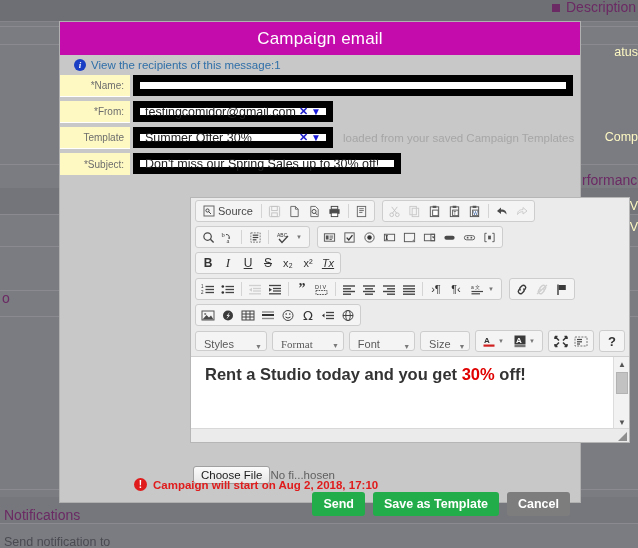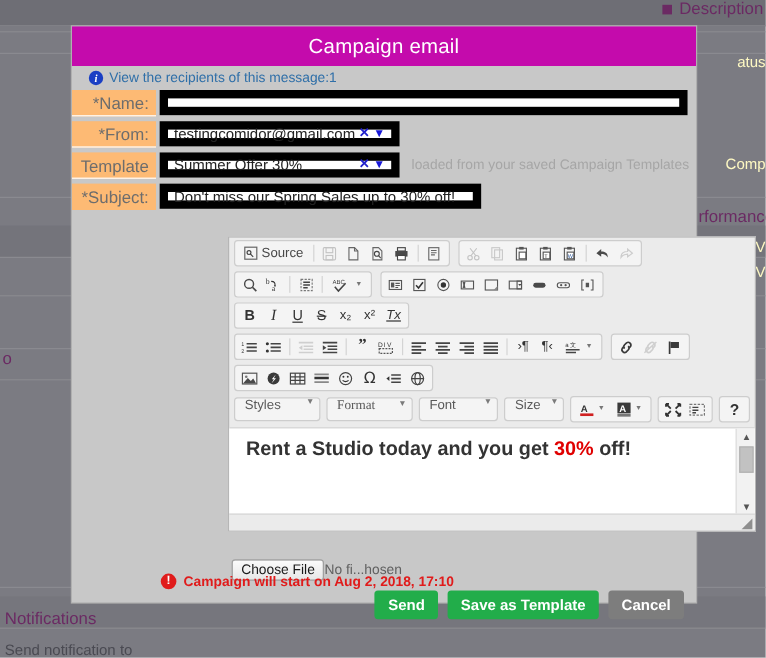--- a/index.html
+++ b/index.html
@@ -91,24 +91,24 @@
   .frow {
     display: flex;
     align-items: flex-start;
     height: 22px;
     position: relative;
   }
   .flabel {
     width: 70px;
     min-width: 70px;
     height: 22px;
-    background: #fdba74;
+    background: #fef9c3;
     border-bottom: 1px solid #ffffff;
     color: #6d6d6d;
-    font-size: 14px;
+    font-size: 10px;
     display: flex; align-items: center; justify-content: flex-end;
     padding-right: 6px;
     box-sizing: border-box;
   }
   .flabel.noline { border-bottom: none; }
 
   .finput {
     background: #ffffff;
     border: 7px solid #000000;
     height: 21px;
@@ -167,21 +167,21 @@
   .tbtn.wide { width: auto; padding: 0 5px; gap: 3px; font-size: 11px; }
   .tbtn.dim { color: #bcbcbc; }
   .tb-sep {
     width: 1px; height: 14px; background: #d4d4d4; margin: 0 3px;
   }
   .tb-select {
     border: 1px solid #cdcdcd;
     border-radius: 3px;
     background: #f4f4f4;
     height: 20px;
-    display: flex; align-items: flex-start;
+    display: flex; align-items: flex-end;
     justify-content: space-between;
     font-size: 11px;
     color: #595959;
     padding: 0 4px 0 8px;
     cursor: pointer;
   }
   .tb-select .ar { font-size: 7px; color: #7a7a7a; margin-left: 8px; }
 
   #edit-area {
     background: #ffffff;

